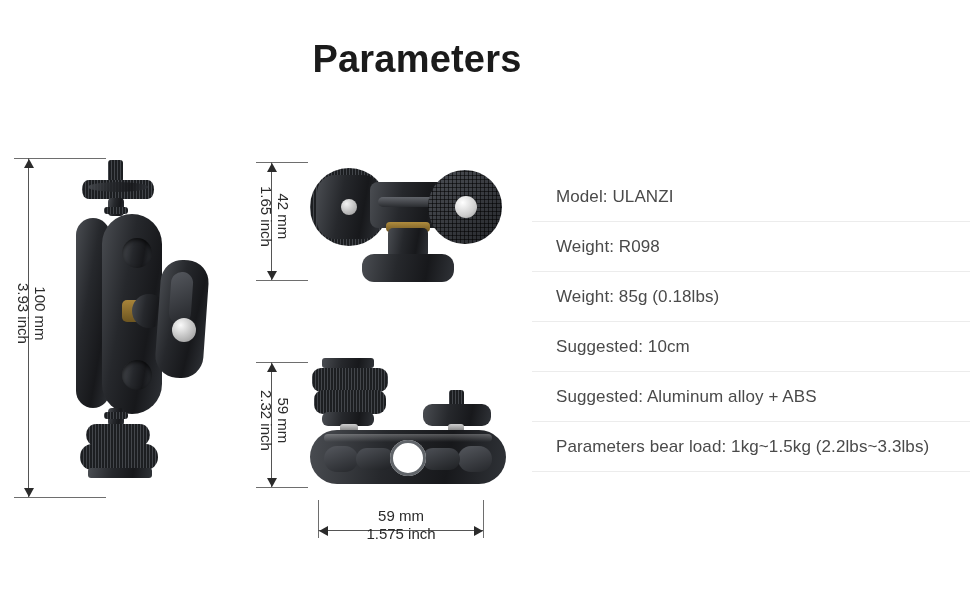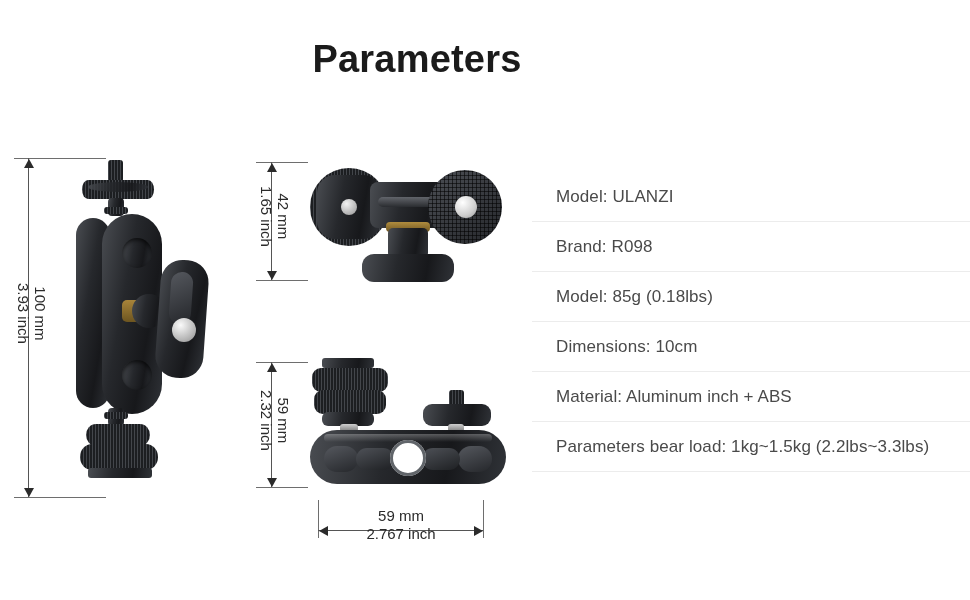--- a/index.html
+++ b/index.html
@@ -282,36 +282,36 @@
 
   <div class="dim-ext-v" style="left:318px; top:500px; height:38px;"></div>
   <div class="dim-ext-v" style="left:483px; top:500px; height:38px;"></div>
 
   <div class="dim-line-h" style="left:318px; top:530px; width:165px;"></div>
   <div class="arrow-left" style="left:319px; top:526px;"></div>
   <div class="arrow-right" style="left:474px; top:526px;"></div>
 
   <div class="dim-label-h" style="left:340px; top:507px; width:122px;">
     <span>59 mm</span><br>
-    <span>2.767 inch</span>
+    <span>1.575 inch</span>
   </div>
 </div>
 
 <div class="spec-table">
   <div class="spec-row">
     <span class="spec-text">Model: ULANZI</span>
   </div>
   <div class="spec-row">
-    <span class="spec-text">Brand: R098</span>
-  </div>
-  <div class="spec-row">
-    <span class="spec-text">Model: 85g (0.18lbs)</span>
-  </div>
-  <div class="spec-row">
-    <span class="spec-text">Dimensions: 10cm</span>
-  </div>
-  <div class="spec-row">
-    <span class="spec-text">Material: Aluminum inch + ABS</span>
+    <span class="spec-text">Weight: R098</span>
+  </div>
+  <div class="spec-row">
+    <span class="spec-text">Weight: 85g (0.18lbs)</span>
+  </div>
+  <div class="spec-row">
+    <span class="spec-text">Suggested: 10cm</span>
+  </div>
+  <div class="spec-row">
+    <span class="spec-text">Suggested: Aluminum alloy + ABS</span>
   </div>
   <div class="spec-row">
     <span class="spec-text">Parameters bear load: 1kg~1.5kg (2.2lbs~3.3lbs)</span>
   </div>
 </div>
 
 </body></html>

